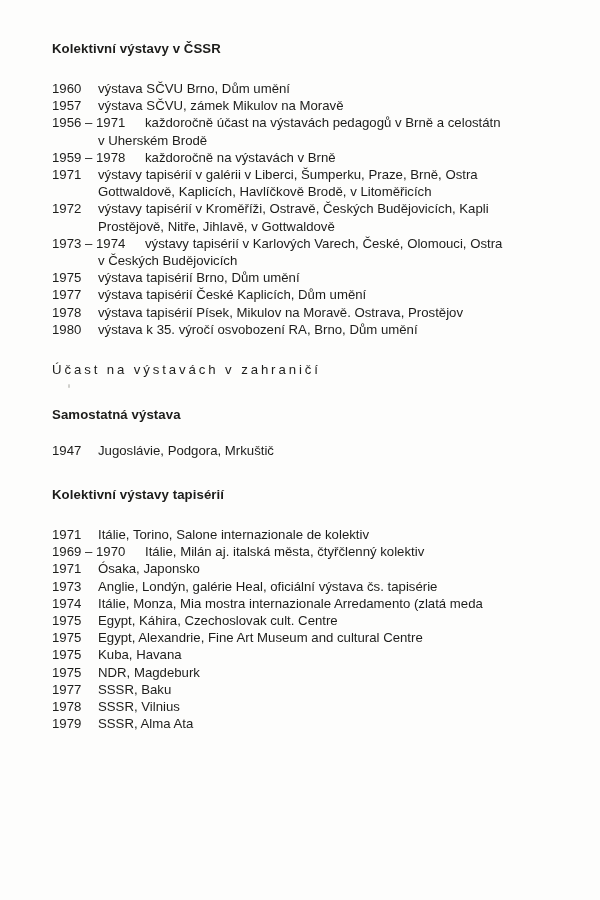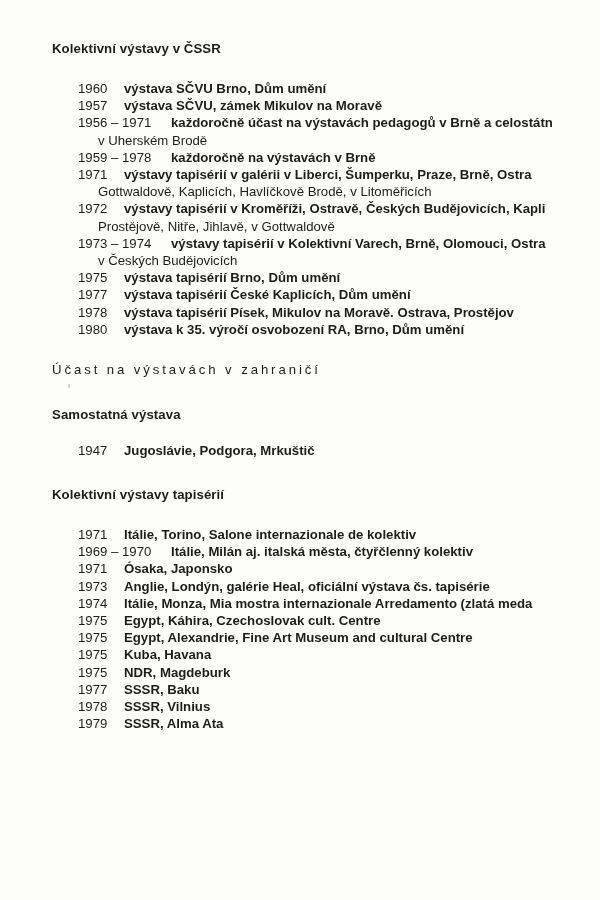--- a/index.html
+++ b/index.html
@@ -61,32 +61,30 @@
     font-size: 13.2px;
     line-height: 17.2px;
     white-space: nowrap;
   }
 
   .entry .yr {
     display: inline-block;
     width: 46px;
     vertical-align: top;
     white-space: nowrap;
-    margin-left: 26px;
   }
   
   .entry.range .yr {
     width: 93px;
   }
 
   .entry .txt {
     display: inline-block;
     vertical-align: top;
     white-space: nowrap;
-    font-weight: bold;
   }
 
   .cont {
     display: block;
     font-size: 13.2px;
     line-height: 17.2px;
     padding-left: 46px;
     white-space: nowrap;
   }
 
@@ -133,21 +131,21 @@
         <span class="yr">1971</span><span class="txt">výstavy tapisérií v galérii v Liberci, Šumperku, Praze, Brně, Ostra</span>
       </div>
       <div class="cont">Gottwaldově, Kaplicích, Havlíčkově Brodě, v Litoměřicích</div>
 
       <div class="entry">
         <span class="yr">1972</span><span class="txt">výstavy tapisérií v Kroměříži, Ostravě, Českých Budějovicích, Kapli</span>
       </div>
       <div class="cont">Prostějově, Nitře, Jihlavě, v Gottwaldově</div>
 
       <div class="entry range">
-        <span class="yr">1973 – 1974</span><span class="txt">výstavy tapisérií v Kolektivní Varech, Brně, Olomouci, Ostra</span>
+        <span class="yr">1973 – 1974</span><span class="txt">výstavy tapisérií v Karlových Varech, České, Olomouci, Ostra</span>
       </div>
       <div class="cont">v Českých Budějovicích</div>
 
       <div class="entry">
         <span class="yr">1975</span><span class="txt">výstava tapisérií Brno, Dům umění</span>
       </div>
 
       <div class="entry">
         <span class="yr">1977</span><span class="txt">výstava tapisérií České Kaplicích, Dům umění</span>
       </div>

